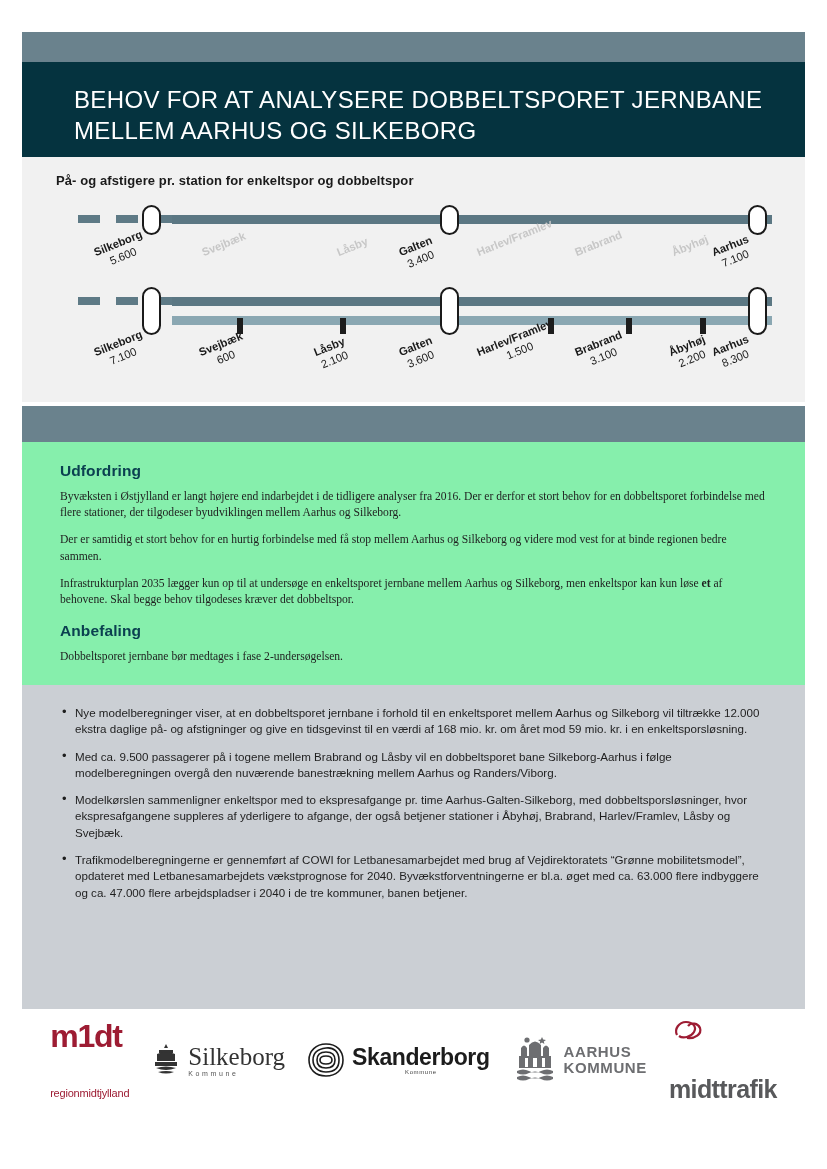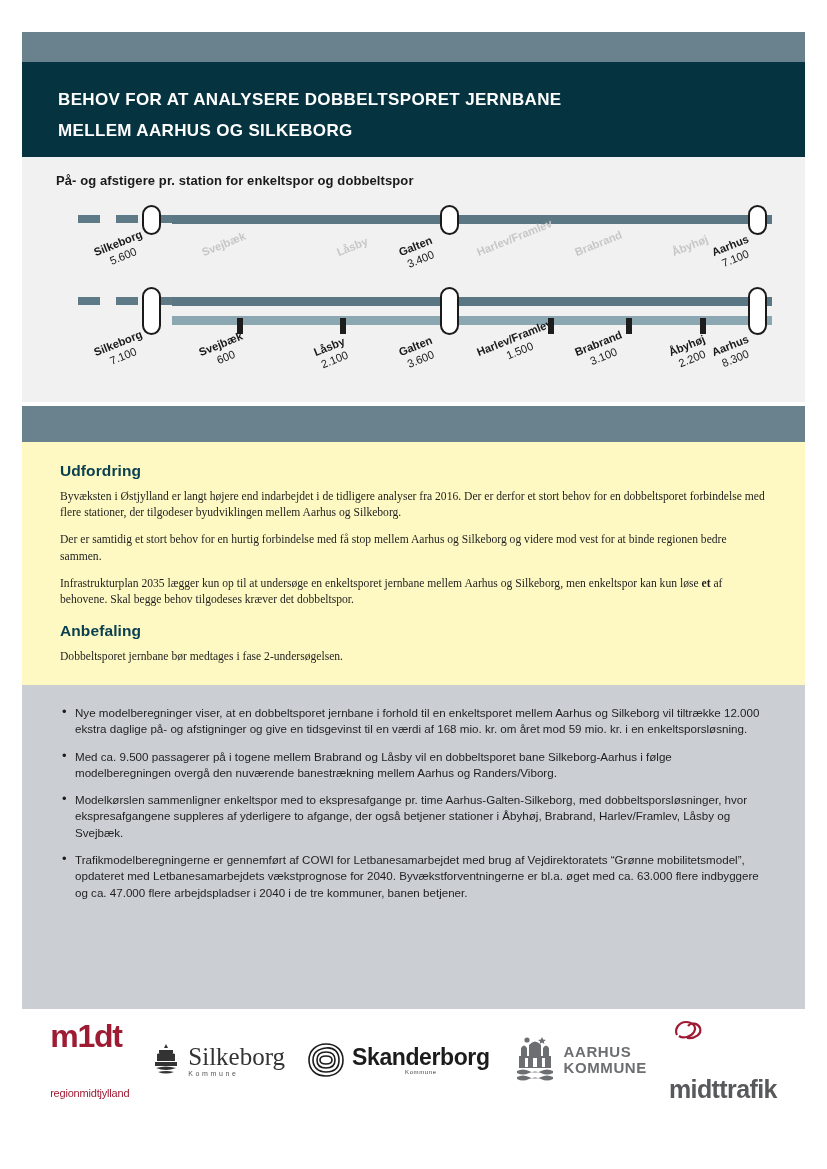--- a/index.html
+++ b/index.html
@@ -33,27 +33,28 @@
   .header {
     position: absolute;
     left: 22px; top: 62px;
     width: 783px; height: 95px;
     background: #05333f;
     box-sizing: border-box;
     padding: 22px 0 0 36px;
   }
   .header .title-line {
     color: #ffffff;
-    font-size: 17px;
-    font-weight: bold;
+    font-size: 24px;
+    font-weight: normal;
     letter-spacing: 0.35px;
     line-height: 31px;
     text-transform: uppercase;
     font-stretch: condensed;
     white-space: nowrap;
+    margin-left: 16px;
   }
 
   
   .diagram {
     position: absolute;
     left: 22px; top: 157px;
     width: 783px; height: 245px;
     background: #f1f1f1;
   }
   .diagram-title {
@@ -133,21 +134,21 @@
     left: 22px; top: 406px;
     width: 783px; height: 36px;
     background: #6a828d;
   }
 
   
   .sec-light {
     position: absolute;
     left: 22px; top: 442px;
     width: 783px; height: 243px;
-    background: #fef9c3;
+    background: #86efac;
     box-sizing: border-box;
     padding: 20px 38px 0 38px;
   }
   .sec-fakta {
     position: absolute;
     left: 22px; top: 685px;
     width: 783px; height: 324px;
     background: #cbcfd4;
     box-sizing: border-box;
     padding: 20px 38px 0 38px;

